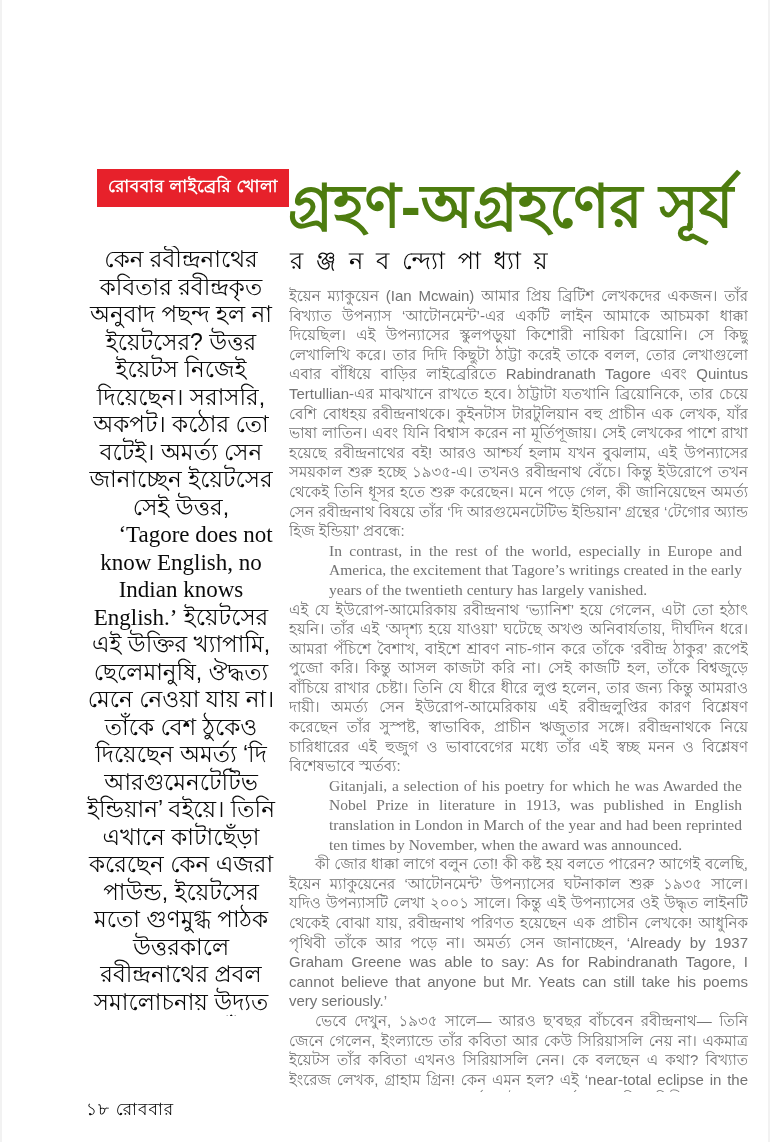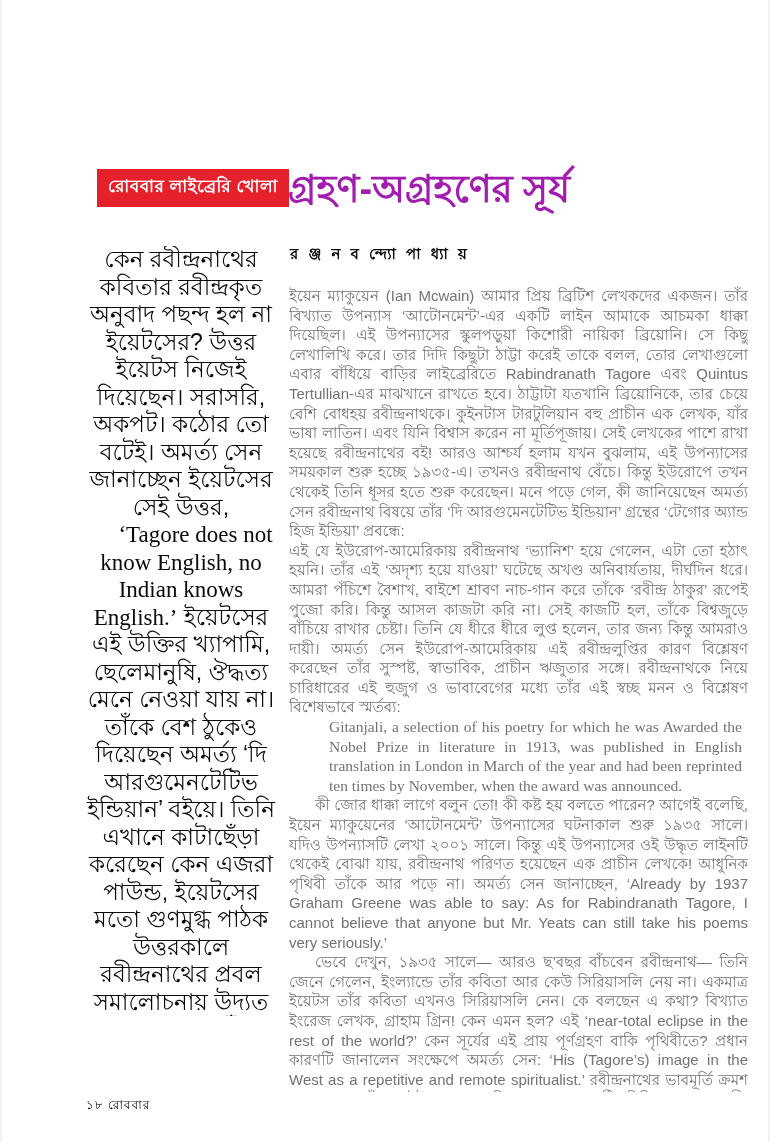--- a/index.html
+++ b/index.html
@@ -27,35 +27,35 @@
     color: #ffffff;
     font-size: 17px;
     font-weight: 700;
     padding: 4px 11px 6px 11px;
     letter-spacing: 0.5px;
     white-space: nowrap;
   }
   .headline {
     position: absolute;
     left: 286px;
-    top: 144px;
+    top: 134px;
     width: 462px;
-    font-size: 38px;
+    font-size: 60px;
     line-height: 1.1;
     font-weight: 800;
-    color: #a21caf;
+    color: #4d7c0f;
     white-space: nowrap;
     letter-spacing: 0px;
   }
   .author {
     position: absolute;
     left: 288px;
     top: 242px;
-    font-size: 15px;
-    font-weight: 700;
+    font-size: 24px;
+    font-weight: 400;
     letter-spacing: 3px;
     color: #0a0a0a;
   }
   .left-col {
     position: absolute;
     left: 78px;
     top: 246px;
     width: 202px;
     height: 770px;
     overflow: hidden;
@@ -93,21 +93,21 @@
     padding: 0 6px 0 0;
     font-family: "Liberation Serif", serif;
     font-size: 15.5px;
     line-height: 19.6px;
     text-align: justify;
   }
   .footer {
     position: absolute;
     left: 84px;
     top: 1096px;
-    font-size: 12px;
+    font-size: 17px;
     color: #0a0a0a;
     letter-spacing: 1px;
   }
 </style>
 </head>
 <body>
 
 <div class="page">
 
   <div class="kicker">রোববার লাইব্রেরি খোলা</div>
@@ -115,20 +115,21 @@
   <h1 class="headline">গ্রহণ-অগ্রহণের সূর্য</h1>
 
   <div class="author">র ঞ্জ ন  ব ন্দ্যো পা ধ্যা য়</div>
 
   <div class="left-col">
     <span>কেন রবীন্দ্রনাথের কবিতার রবীন্দ্রকৃত অনুবাদ পছন্দ হল না ইয়েটসের? উত্তর ইয়েটস নিজেই দিয়েছেন। সরাসরি, অকপট। কঠোর তো বটেই। অমর্ত্য সেন জানাচ্ছেন ইয়েটসের সেই উত্তর, </span><span class="en-quote">‘Tagore does not know English, no Indian knows English.’</span><span> ইয়েটসের এই উক্তির খ্যাপামি, ছেলেমানুষি, ঔদ্ধত্য মেনে নেওয়া যায় না। তাঁকে বেশ ঠুকেও দিয়েছেন অমর্ত্য ‘দি আরগুমেনটেটিভ ইন্ডিয়ান’ বইয়ে। তিনি এখানে কাটাছেঁড়া করেছেন কেন এজরা পাউন্ড, ইয়েটসের মতো গুণমুগ্ধ পাঠক উত্তরকালে রবীন্দ্রনাথের প্রবল সমালোচনায় উদ্যত হলেন? কেন তাঁদের এই স্বপ্নভঙ্গ?</span>
   </div>
 
   <div class="body-col">
     <p>ইয়েন ম্যাকুয়েন (Ian Mcwain) আমার প্রিয় ব্রিটিশ লেখকদের একজন। তাঁর বিখ্যাত উপন্যাস ‘আটোনমেন্ট’-এর একটি লাইন আমাকে আচমকা ধাক্কা দিয়েছিল। এই উপন্যাসের স্কুলপড়ুয়া কিশোরী নায়িকা ব্রিয়োনি। সে কিছু লেখালিখি করে। তার দিদি কিছুটা ঠাট্টা করেই তাকে বলল, তোর লেখাগুলো এবার বাঁধিয়ে বাড়ির লাইব্রেরিতে Rabindranath Tagore এবং Quintus Tertullian-এর মাঝখানে রাখতে হবে। ঠাট্টাটা যতখানি ব্রিয়োনিকে, তার চেয়ে বেশি বোধহয় রবীন্দ্রনাথকে। কুইনটাস টারটুলিয়ান বহু প্রাচীন এক লেখক, যাঁর ভাষা লাতিন। এবং যিনি বিশ্বাস করেন না মূর্তিপূজায়। সেই লেখকের পাশে রাখা হয়েছে রবীন্দ্রনাথের বই! আরও আশ্চর্য হলাম যখন বুঝলাম, এই উপন্যাসের সময়কাল শুরু হচ্ছে ১৯৩৫-এ। তখনও রবীন্দ্রনাথ বেঁচে। কিন্তু ইউরোপে তখন থেকেই তিনি ধূসর হতে শুরু করেছেন। মনে পড়ে গেল, কী জানিয়েছেন অমর্ত্য সেন রবীন্দ্রনাথ বিষয়ে তাঁর ‘দি আরগুমেনটেটিভ ইন্ডিয়ান’ গ্রন্থের ‘টেগোর অ্যান্ড হিজ ইন্ডিয়া’ প্রবন্ধে:</p>
+    <blockquote>In contrast, in the rest of the world, especially in Europe and America, the excitement that Tagore’s writings created in the early years of the twentieth century has largely vanished.</blockquote>
     <p>এই যে ইউরোপ-আমেরিকায় রবীন্দ্রনাথ ‘ভ্যানিশ’ হয়ে গেলেন, এটা তো হঠাৎ হয়নি। তাঁর এই ‘অদৃশ্য হয়ে যাওয়া’ ঘটেছে অখণ্ড অনিবার্যতায়, দীর্ঘদিন ধরে। আমরা পঁচিশে বৈশাখ, বাইশে শ্রাবণ নাচ-গান করে তাঁকে ‘রবীন্দ্র ঠাকুর’ রূপেই পুজো করি। কিন্তু আসল কাজটা করি না। সেই কাজটি হল, তাঁকে বিশ্বজুড়ে বাঁচিয়ে রাখার চেষ্টা। তিনি যে ধীরে ধীরে লুপ্ত হলেন, তার জন্য কিন্তু আমরাও দায়ী। অমর্ত্য সেন ইউরোপ-আমেরিকায় এই রবীন্দ্রলুপ্তির কারণ বিশ্লেষণ করেছেন তাঁর সুস্পষ্ট, স্বাভাবিক, প্রাচীন ঋজুতার সঙ্গে। রবীন্দ্রনাথকে নিয়ে চারিধারের এই হুজুগ ও ভাবাবেগের মধ্যে তাঁর এই স্বচ্ছ মনন ও বিশ্লেষণ বিশেষভাবে স্মর্তব্য:</p>
     <blockquote>Gitanjali, a selection of his poetry for which he was Awarded the Nobel Prize in literature in 1913, was published in English translation in London in March of the year and had been reprinted ten times by November, when the award was announced.</blockquote>
     <p class="indent">কী জোর ধাক্কা লাগে বলুন তো! কী কষ্ট হয় বলতে পারেন? আগেই বলেছি, ইয়েন ম্যাকুয়েনের ‘আটোনমেন্ট’ উপন্যাসের ঘটনাকাল শুরু ১৯৩৫ সালে। যদিও উপন্যাসটি লেখা ২০০১ সালে। কিন্তু এই উপন্যাসের ওই উদ্ধৃত লাইনটি থেকেই বোঝা যায়, রবীন্দ্রনাথ পরিণত হয়েছেন এক প্রাচীন লেখকে! আধুনিক পৃথিবী তাঁকে আর পড়ে না। অমর্ত্য সেন জানাচ্ছেন, ‘Already by 1937 Graham Greene was able to say: As for Rabindranath Tagore, I cannot believe that anyone but Mr. Yeats can still take his poems very seriously.’</p>
     <p class="indent">ভেবে দেখুন, ১৯৩৫ সালে— আরও ছ’বছর বাঁচবেন রবীন্দ্রনাথ— তিনি জেনে গেলেন, ইংল্যান্ডে তাঁর কবিতা আর কেউ সিরিয়াসলি নেয় না। একমাত্র ইয়েটস তাঁর কবিতা এখনও সিরিয়াসলি নেন। কে বলছেন এ কথা? বিখ্যাত ইংরেজ লেখক, গ্রাহাম গ্রিন! কেন এমন হল? এই ‘near-total eclipse in the rest of the world?’ কেন সূর্যের এই প্রায় পূর্ণগ্রহণ বাকি পৃথিবীতে? প্রধান কারণটি জানালেন সংক্ষেপে অমর্ত্য সেন: ‘His (Tagore’s) image in the West as a repetitive and remote spiritualist.’ রবীন্দ্রনাথের ভাবমূর্তি ক্রমশ কেমন হয়ে দাঁড়াল ইউরোপ-আমেরিকায়? এক দূরবর্তী, বিচ্ছিন্ন অধ্যাত্মবাদী, যিনি নতুন কথা বলেন না, একই কথা বারবার বলেন।</p>
   </div>
 
   <div class="footer">১৮ রোববার</div>
 
 </div>
 

